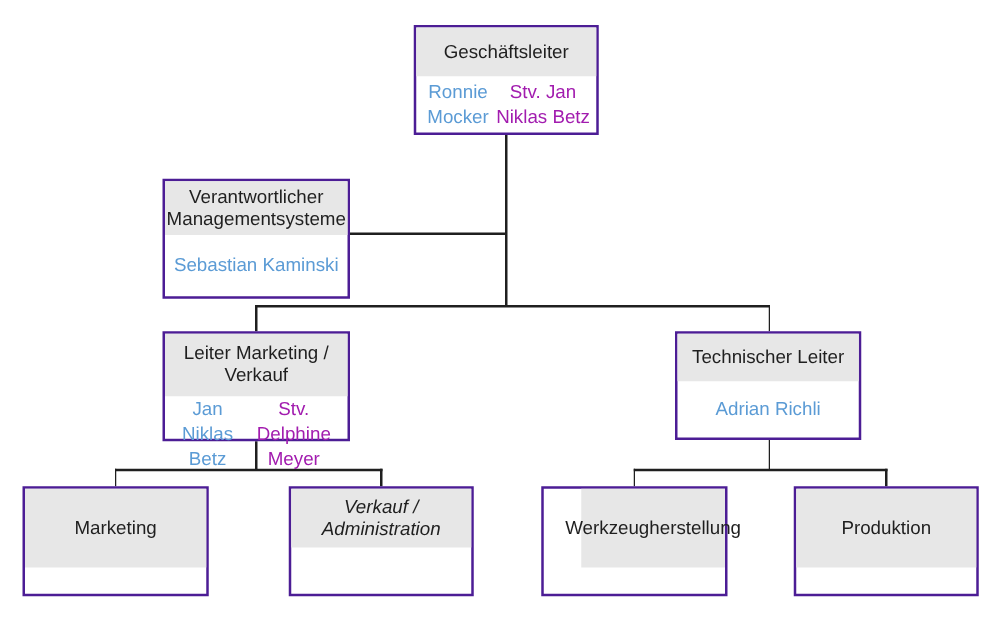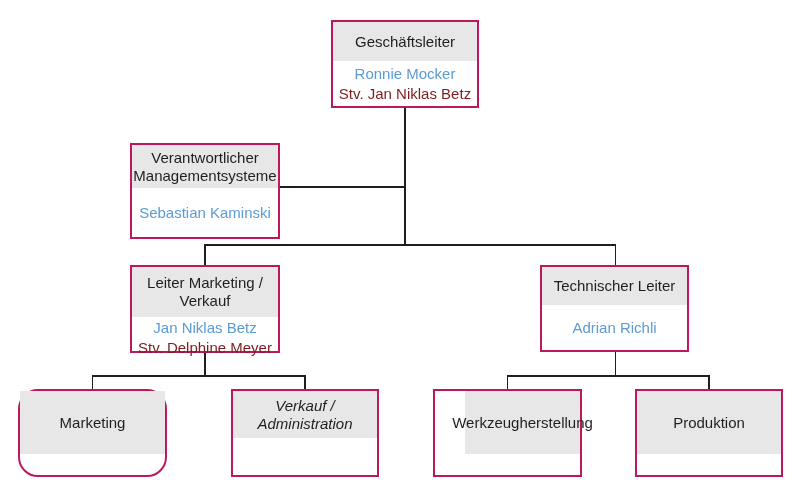--- a/index.html
+++ b/index.html
@@ -11,52 +11,52 @@
   .canvas {
     position: relative;
     width: 800px;
     height: 494px;
     background: #ffffff;
     overflow: hidden;
   }
   .node {
     position: absolute;
     box-sizing: border-box;
-    border: 2px solid #be185d;
+    border: 2px solid #4c1d95;
     background: #ffffff;
     display: flex;
     flex-direction: column;
   }
   .node-header {
     box-sizing: border-box;
     background: #e7e7e7;
     color: #1f1f1f;
     font-size: 15px;
     line-height: 18px;
     display: flex;
     align-items: center;
     justify-content: center;
     text-align: center;
     padding: 1px 4px;
     flex: 0 0 auto;
   }
   .node-body {
     flex: 1 1 auto;
     display: flex;
-    flex-direction: column;
+    flex-direction: row;
     align-items: center;
     justify-content: center;
     text-align: center;
     font-size: 15px;
     line-height: 20px;
     padding: 1px 4px;
     box-sizing: border-box;
   }
   .person { color: #5b9bd5; }
-  .deputy { color: #7f1d1d; }
+  .deputy { color: #a21caf; }
   .cline {
     position: absolute;
     background: #1f1f1f;
   }
 </style>
 </head>
 <body>
 
 <div class="canvas">
 
@@ -105,21 +105,21 @@
 
   <div class="node" style="left:540px; top:265px; width:149px; height:87px;">
     <div class="node-header" style="height:38px;">
       <span>Technischer Leiter</span>
     </div>
     <div class="node-body">
       <div class="person">Adrian Richli</div>
     </div>
   </div>
 
-  <div class="node" style="left:18px; top:389px; width:149px; height:88px;border-radius:20px;">
+  <div class="node" style="left:18px; top:389px; width:149px; height:88px;">
     <div class="node-header" style="height:63px;">
       <span>Marketing</span>
     </div>
     <div class="node-body"></div>
   </div>
 
   <div class="node" style="left:231px; top:389px; width:148px; height:88px;">
     <div class="node-header" style="height:47px;font-style:italic;">
       <span>Verkauf / Administration</span>
     </div>

